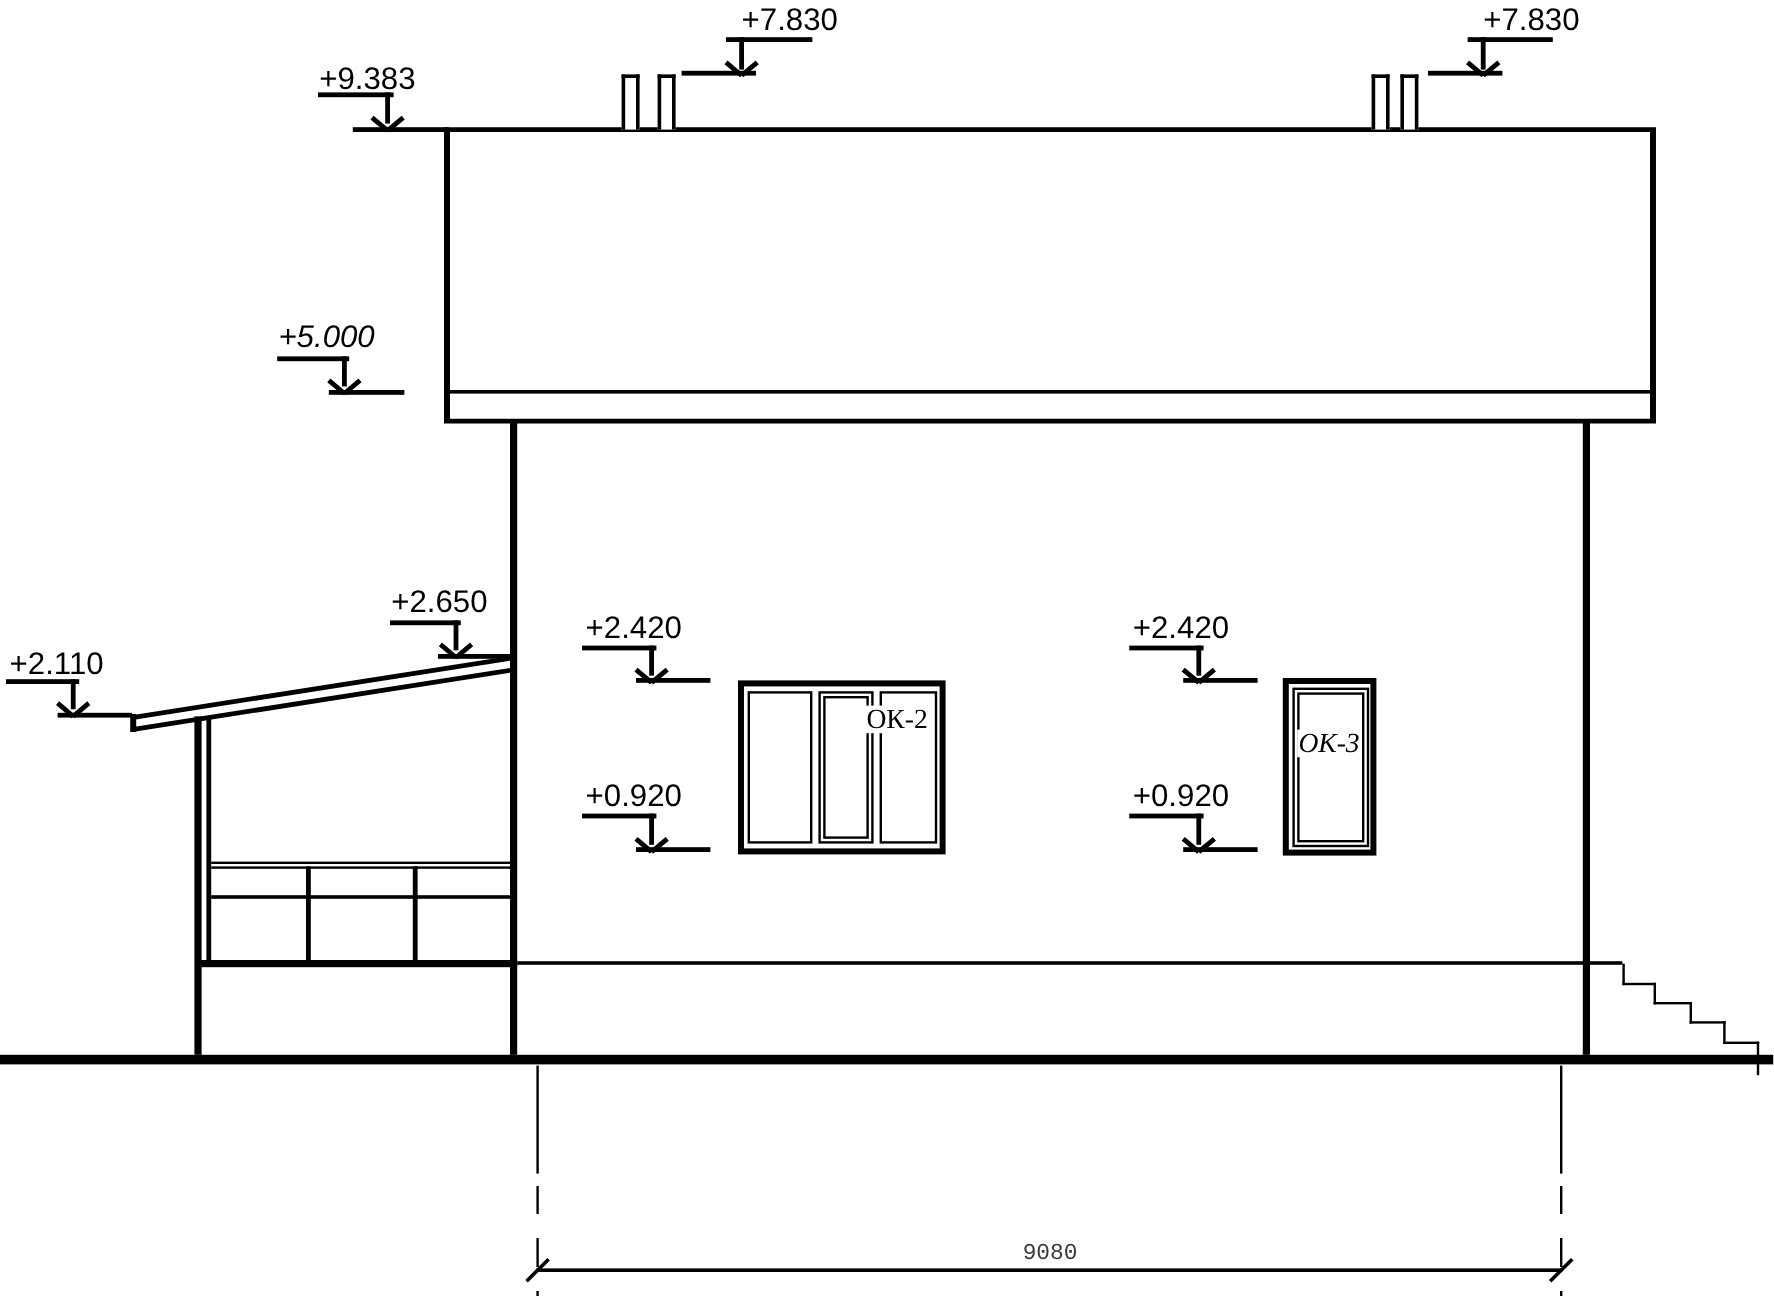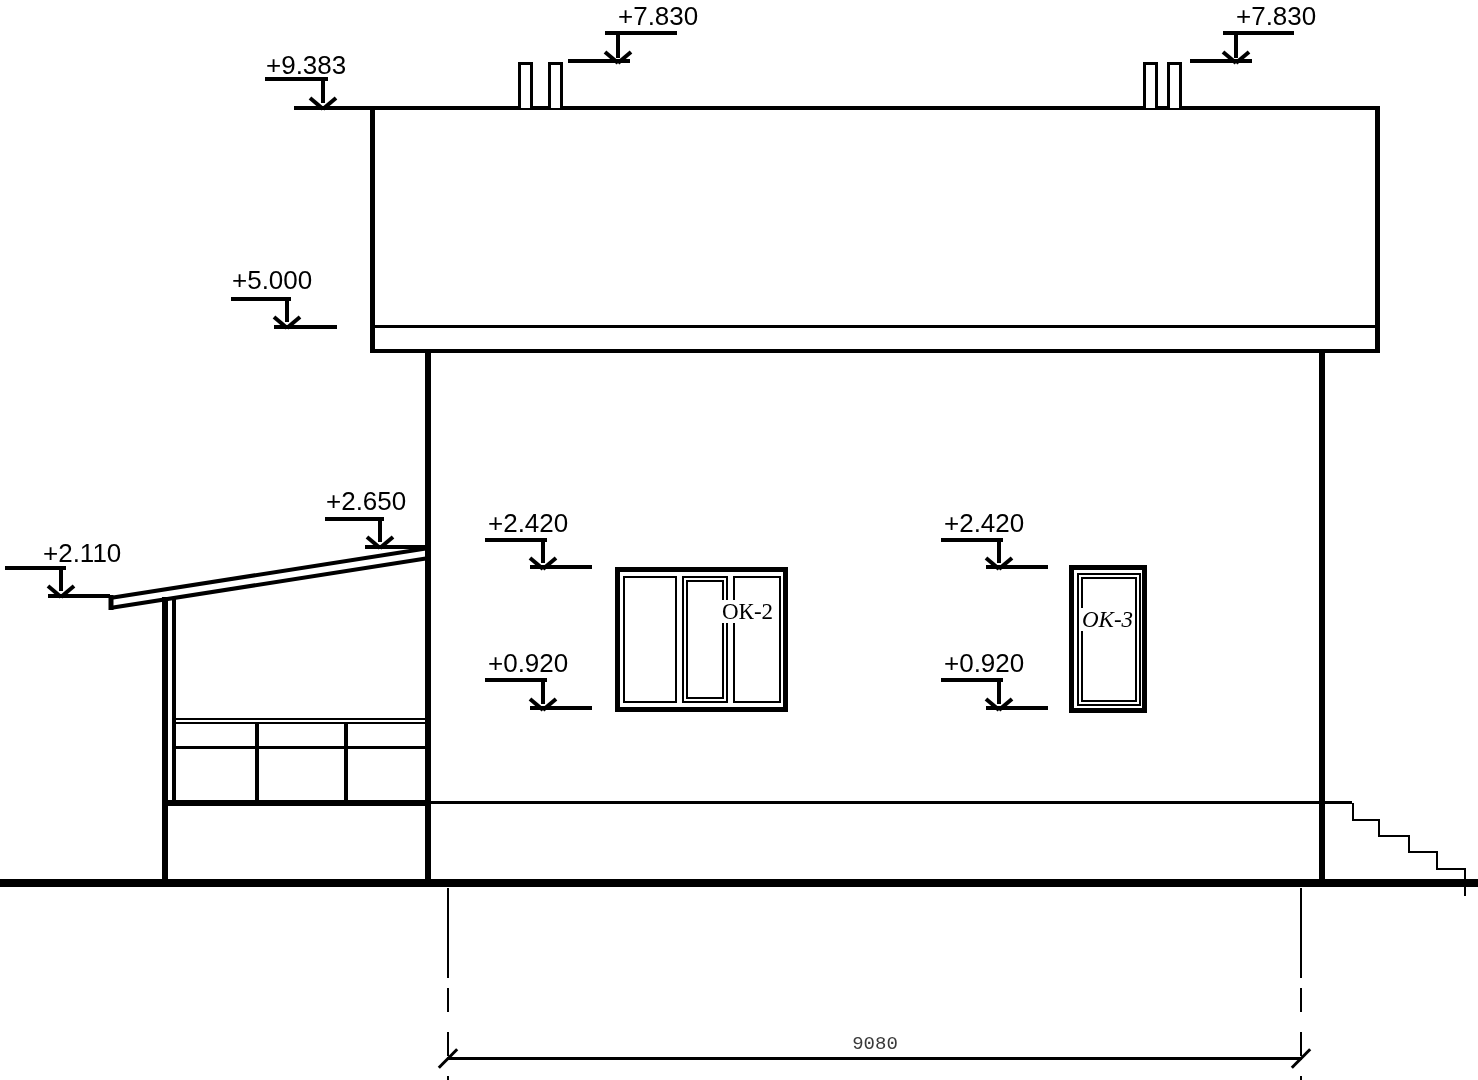--- a/index.html
+++ b/index.html
@@ -56,21 +56,21 @@
 
   <div class="ln" style="left:425px;top:352px;width:6px;height:527px;"></div>
   <div class="ln" style="left:1319px;top:352px;width:6px;height:527px;"></div>
   <div class="ln" style="left:431px;top:801px;width:921px;height:3px;"></div>
 
   <div class="box" style="left:615px;top:567px;width:173px;height:145px;border-width:5px;"></div>
   <div class="pane" style="left:623px;top:576px;width:54px;height:127px;"></div>
   <div class="pane" style="left:682px;top:576px;width:46px;height:127px;"></div>
   <div class="pane" style="left:686px;top:580px;width:38px;height:119px;"></div>
   <div class="pane" style="left:733px;top:576px;width:48px;height:127px;"></div>
-  <div class="winlabel" style="left:721px;top:600px;">ОК-2</div>
+  <div class="winlabel" style="left:721px;top:588px;">ОК-2</div>
 
   <div class="box" style="left:1069px;top:565px;width:78px;height:148px;border-width:5px;"></div>
   <div class="pane" style="left:1077px;top:573px;width:64px;height:133px;"></div>
   <div class="pane" style="left:1081px;top:577px;width:56px;height:125px;"></div>
   <div class="winlabel" style="left:1081px;top:608px;font-style:italic;">ОК-3</div>
 
   <svg style="left:0;top:540px;" width="450" height="80" viewBox="0 0 450 80" xmlns="http://www.w3.org/2000/svg">
     <line x1="110" y1="58" x2="429" y2="8" stroke="#000" stroke-width="4"></line>
     <line x1="110" y1="68" x2="429" y2="18" stroke="#000" stroke-width="4"></line>
     <line x1="111" y1="55" x2="111" y2="70" stroke="#000" stroke-width="5"></line>
@@ -114,37 +114,37 @@
 
   <div>
     <div class="mlabel" style="left:266px;top:52px;">+9.383</div>
     <div class="ln" style="left:265px;top:77px;width:63px;height:4px;"></div>
     <div class="ln" style="left:321px;top:77px;width:4px;height:26px;"></div>
     <div class="va" style="left:310px;top:92px;"></div>
     <div class="ln" style="left:294px;top:106px;width:80px;height:4px;"></div>
   </div>
 
   <div>
-    <div class="mlabel" style="left:232px;top:267px;">+5.000</div>
+    <div class="mlabel" style="left:232px;top:267px;font-style:italic;">+5.000</div>
     <div class="ln" style="left:231px;top:297px;width:60px;height:4px;"></div>
     <div class="ln" style="left:285px;top:297px;width:4px;height:25px;"></div>
     <div class="va" style="left:274px;top:311px;"></div>
     <div class="ln" style="left:274px;top:325px;width:63px;height:4px;"></div>
   </div>
 
   <div>
     <div class="mlabel" style="left:326px;top:488px;">+2.650</div>
     <div class="ln" style="left:325px;top:517px;width:59px;height:4px;"></div>
     <div class="ln" style="left:378px;top:517px;width:4px;height:25px;"></div>
     <div class="va" style="left:367px;top:531px;"></div>
     <div class="ln" style="left:365px;top:545px;width:62px;height:4px;"></div>
   </div>
 
   <div>
-    <div class="mlabel" style="left:8px;top:540px;margin-left:35px;">+2.110</div>
+    <div class="mlabel" style="left:8px;top:540px;">+2.110</div>
     <div class="ln" style="left:5px;top:566px;width:61px;height:4px;"></div>
     <div class="ln" style="left:59px;top:566px;width:4px;height:25px;"></div>
     <div class="va" style="left:48px;top:580px;"></div>
     <div class="ln" style="left:48px;top:594px;width:62px;height:4px;"></div>
   </div>
 
   <div>
     <div class="mlabel" style="left:488px;top:510px;">+2.420</div>
     <div class="ln" style="left:485px;top:538px;width:62px;height:4px;"></div>
     <div class="ln" style="left:541px;top:538px;width:4px;height:25px;"></div>

